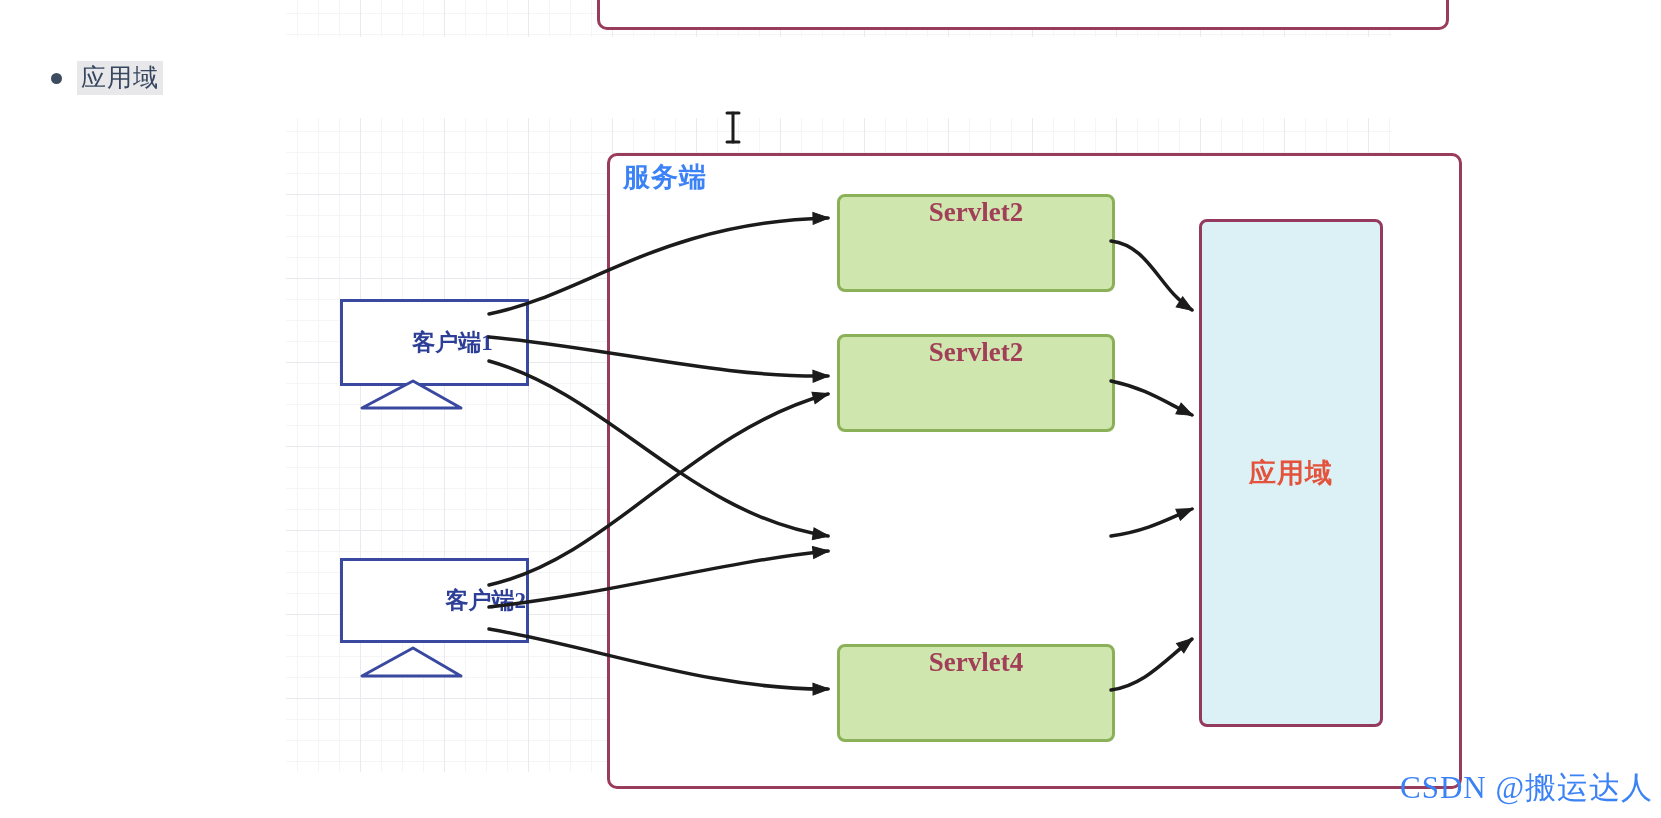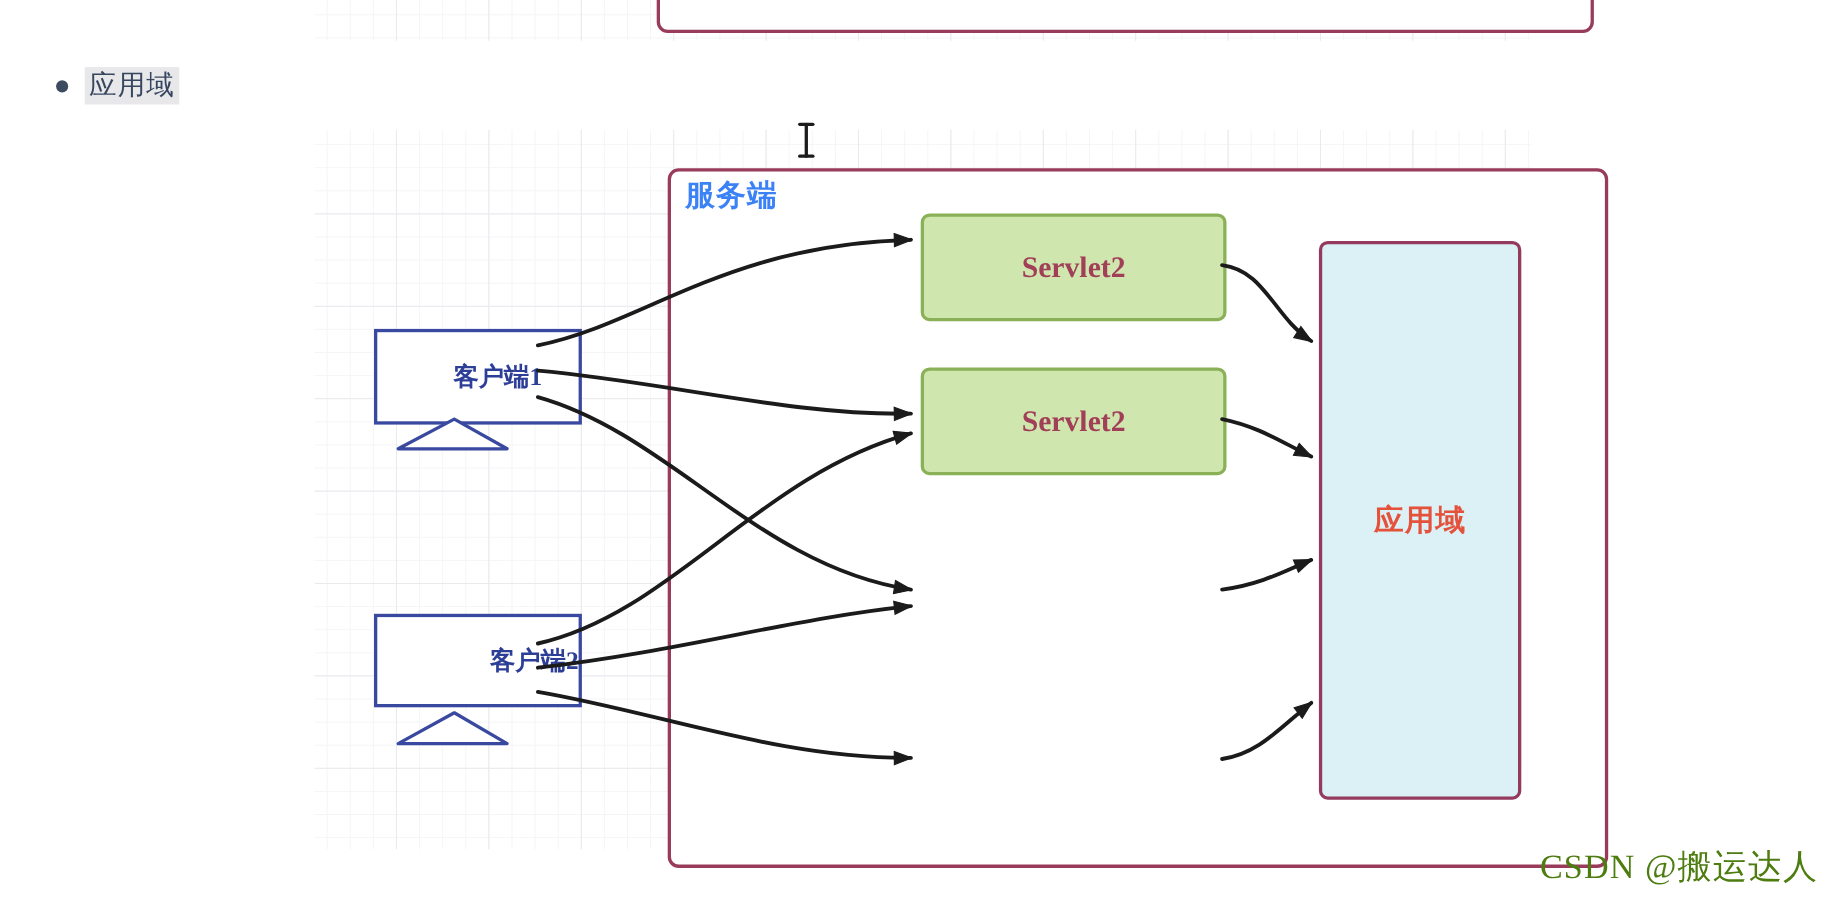--- a/index.html
+++ b/index.html
@@ -50,40 +50,40 @@
     background:#ffffff;border:3px solid #3a49a0;
     display:flex;align-items:center;justify-content:center;
     color:#2d3e97;font-size:23px;font-weight:bold;padding-left:36px;
   }
   .client-1{top:299px;height:81px;}
   .client-2{top:558px;height:79px;justify-content:flex-end;}
 
   .servlet-box{
     position:absolute;left:837px;width:272px;height:92px;
     background:#cfe7ae;border:3px solid #8ab157;border-radius:8px;
-    display:flex;align-items:center;justify-content:center;
+    display:flex;align-items:flex-start;justify-content:center;
     color:#a23f58;font-size:27px;font-weight:bold;
   }
   .servlet-1{top:194px;}
   .servlet-2{top:334px;}
   .servlet-3{top:488px;}
   .servlet-4{top:644px;}
 
   .appdomain-box{
     position:absolute;left:1199px;top:219px;width:178px;height:502px;
     background:#dbf1f6;border:3px solid #943a5f;border-radius:8px;
     display:flex;align-items:center;justify-content:center;
     color:#e5523c;font-size:27px;font-weight:bold;letter-spacing:1px;
   }
 
   .overlay{position:absolute;left:0;top:0;width:1661px;height:818px;pointer-events:none;}
 
   .watermark{
     position:absolute;left:1400px;top:767px;
-    color:#4d7c0f;font-size:31px;letter-spacing:1px;white-space:nowrap;
+    color:#3b82f6;font-size:31px;letter-spacing:1px;white-space:nowrap;
   }
 </style>
 </head>
 <body>
 
 <div id="screen">
 
   <div class="grid grid-top"></div>
   <div class="grid grid-main"></div>
 
@@ -101,20 +101,23 @@
   </div>
   <div class="client-box client-2">
     <span>客户端2</span>
   </div>
 
   <div class="servlet-box servlet-1">
     <span>Servlet2</span>
   </div>
   <div class="servlet-box servlet-2">
     <span>Servlet2</span>
+  </div>
+  <div class="servlet-box servlet-4">
+    <span>Servlet4</span>
   </div>
 
   <div class="appdomain-box">
     <span>应用域</span>
   </div>
 
   <svg class="overlay" viewBox="0 0 1661 818" xmlns="http://www.w3.org/2000/svg">
     <defs>
       <marker id="ah" viewBox="0 0 18 14" refX="16" refY="7" markerWidth="18" markerHeight="14" markerUnits="userSpaceOnUse" orient="auto">
         <path d="M1,1 L17,7 L1,13 Z" fill="#1b1b1b" stroke="#1b1b1b"></path>

